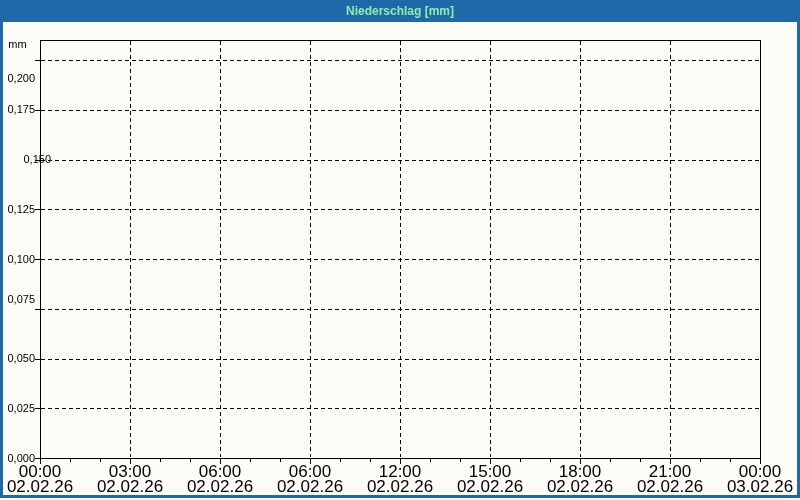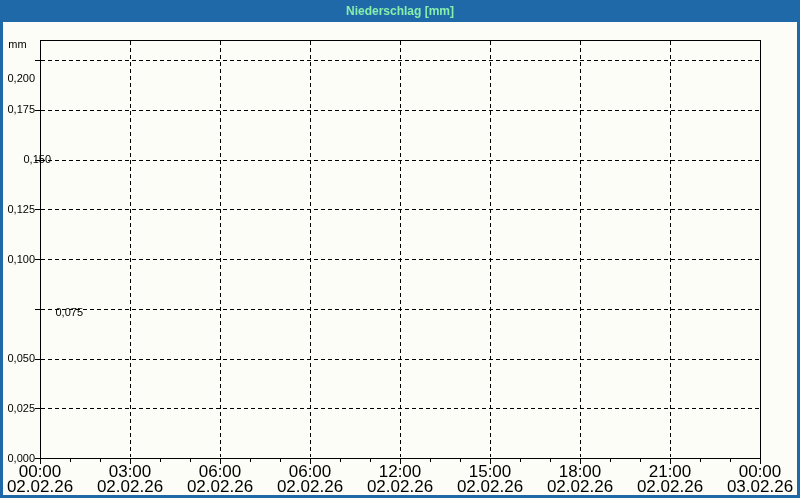--- a/index.html
+++ b/index.html
@@ -106,21 +106,21 @@
       <line class="tick" x1="670.5" y1="458" x2="670.5" y2="464"></line>
       <line class="tick" x1="700.5" y1="458" x2="700.5" y2="462"></line>
       <line class="tick" x1="730.5" y1="458" x2="730.5" y2="462"></line>
       <line class="tick" x1="760.5" y1="458" x2="760.5" y2="464"></line>
     </svg>
 
   <div id="y-axis">
       <div class="y-tick-label" style="top: 451.5px;">0,000</div>
       <div class="y-tick-label" style="top: 401.75px;">0,025</div>
       <div class="y-tick-label" style="top: 352px;">0,050</div>
-      <div class="y-tick-label" style="top: 306px; padding-left: 48px;">0,075</div>
+      <div class="y-tick-label" style="top: 293px;">0,075</div>
       <div class="y-tick-label" style="top: 252.5px;">0,100</div>
       <div class="y-tick-label" style="top: 202.75px;">0,125</div>
       <div class="y-tick-label" style="top: 153px; padding-left: 16px;">0,150</div>
       <div class="y-tick-label" style="top: 103.25px;">0,175</div>
       <div class="y-tick-label" style="top: 53.5px; margin-top: 18px;">0,200</div>
     </div>
   <div id="x-axis">
       <div class="x-tick-time" style="left: 5px; top: 465px;">00:00</div>
       <div class="x-tick-date" style="left: 5px; top: 480px;">02.02.26</div>
       <div class="x-tick-time" style="left: 95px; top: 465px;">03:00</div>

